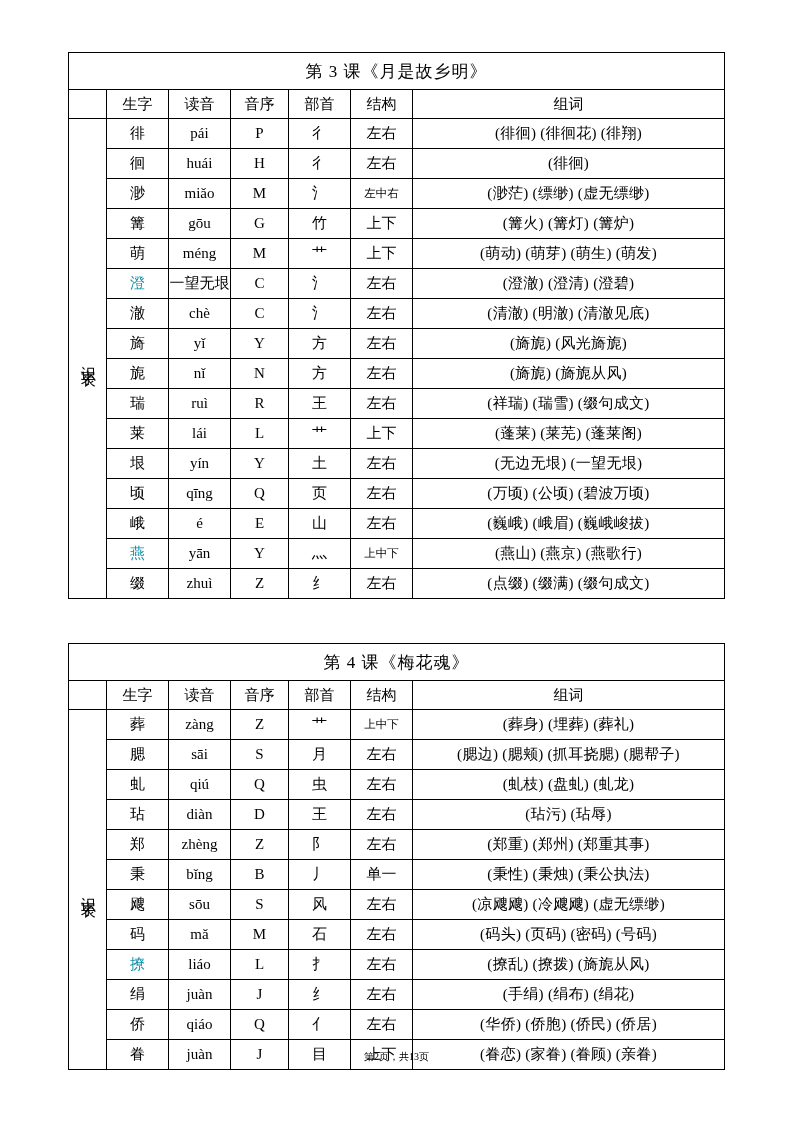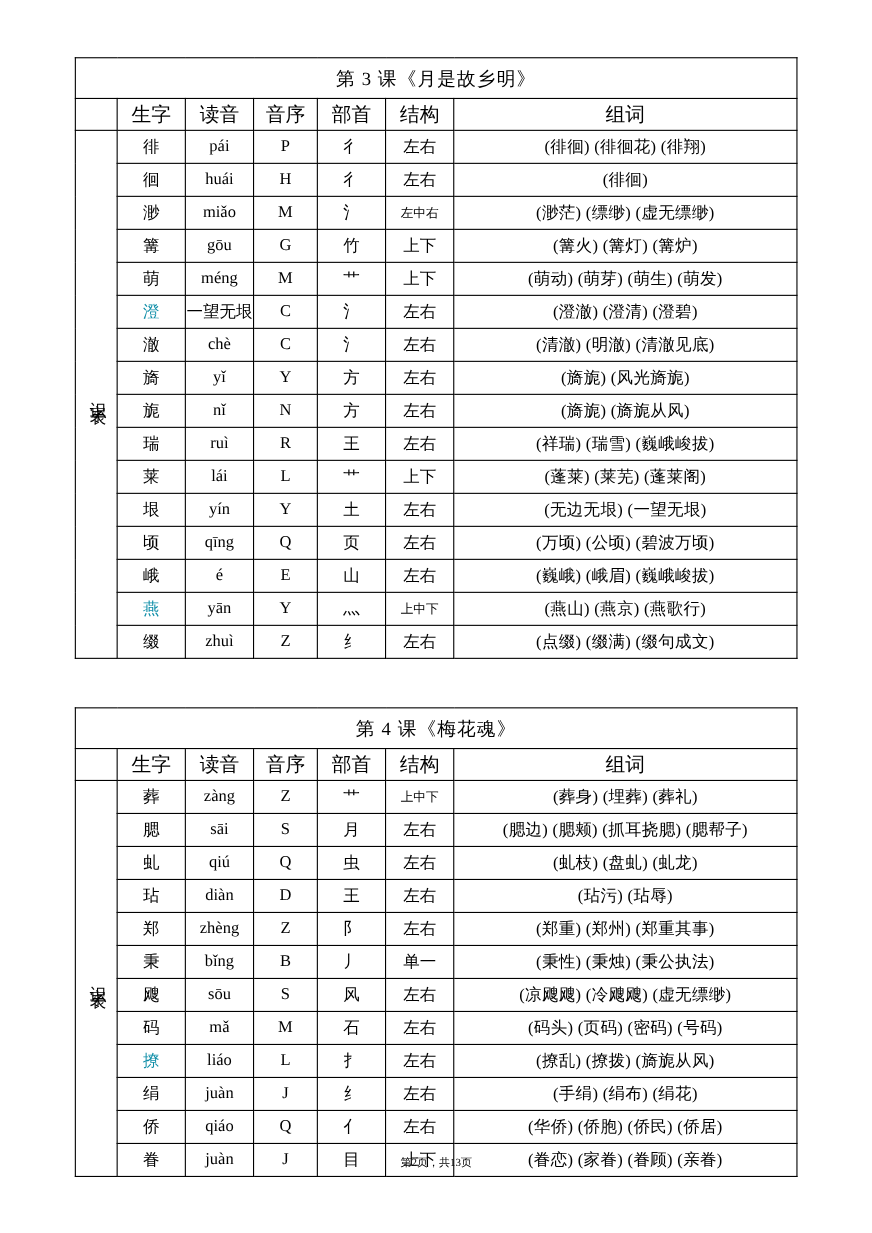--- a/index.html
+++ b/index.html
@@ -37,21 +37,21 @@
     height: 36px;
     font-size: 17px;
     font-weight: bold;
     letter-spacing: 1px;
   }
   .title-text {
     display: inline-block;
   }
   .head-row td {
     height: 28px;
-    font-size: 18px;
+    font-size: 15px;
     font-weight: bold;
   }
   .body-row td {
     height: 29px;
     font-size: 15px;
   }
   .label-cell {
     font-size: 15px;
     font-weight: normal;
     letter-spacing: 2px;
@@ -216,21 +216,21 @@
           <td class="bushou">方</td>
           <td class="jiegou">左右</td>
           <td class="zuci">(旖旎) (旖旎从风)</td>
         </tr>
         <tr class="body-row">
           <td class="char">瑞</td>
           <td class="pinyin">ruì</td>
           <td class="yinxu">R</td>
           <td class="bushou">王</td>
           <td class="jiegou">左右</td>
-          <td class="zuci">(祥瑞) (瑞雪) (巍峨峻拔)</td>
+          <td class="zuci">(祥瑞) (瑞雪) (缀句成文)</td>
         </tr>
         <tr class="body-row">
           <td class="char">莱</td>
           <td class="pinyin">lái</td>
           <td class="yinxu">L</td>
           <td class="bushou">艹</td>
           <td class="jiegou">上下</td>
           <td class="zuci">(蓬莱) (莱芜) (蓬莱阁)</td>
         </tr>
         <tr class="body-row">

